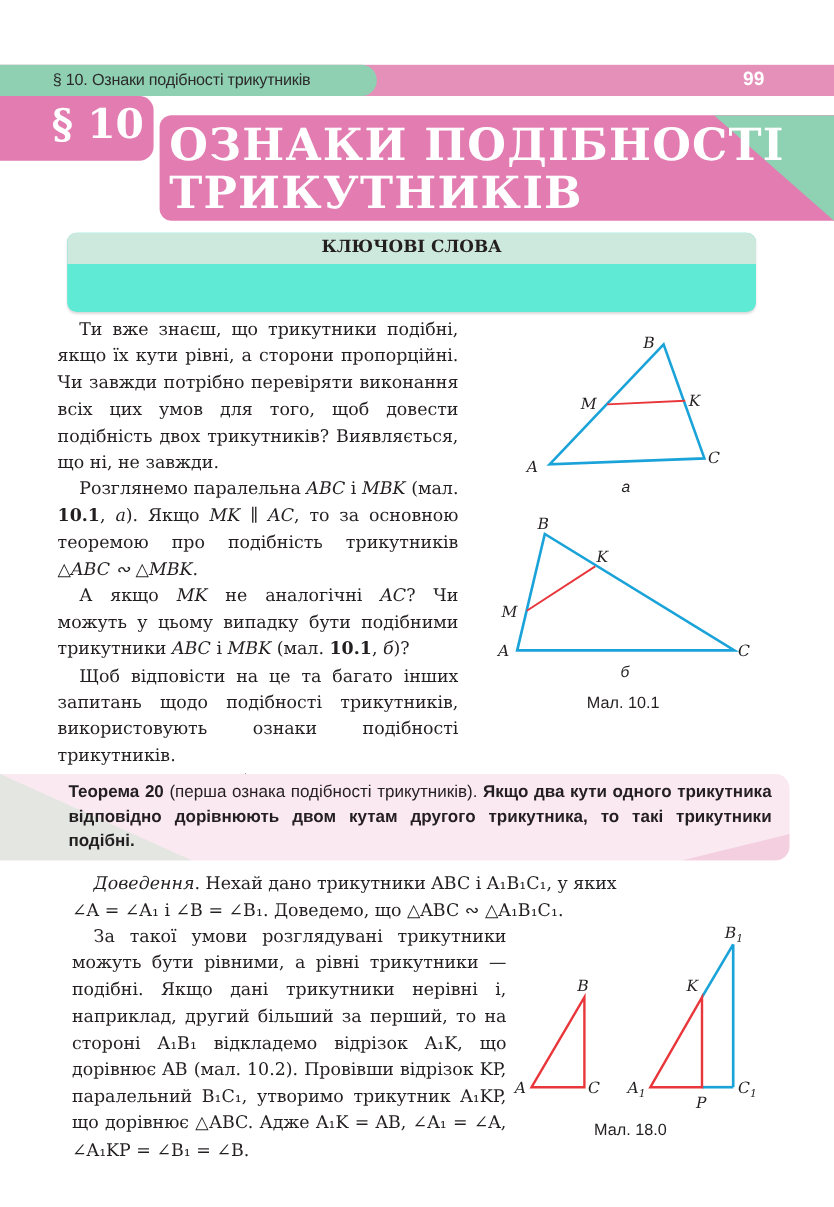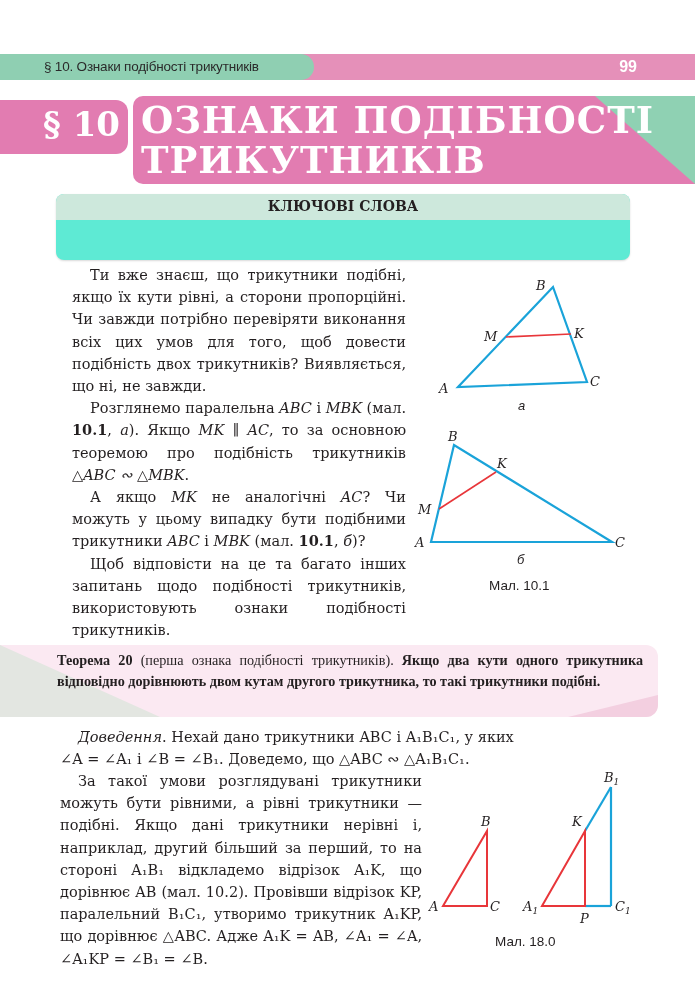--- a/index.html
+++ b/index.html
@@ -6,53 +6,53 @@
   html, body { width: 695px; height: 1006px; background: #ffffff; overflow: hidden; }
   body { position: relative; font-family: "DejaVu Serif", serif; color: #231f20; }
 
   
   .run-header { position: absolute; left: 0; top: 54px; width: 695px; height: 26px; background: #e590b9; padding-left: 13px; }
   .run-header .tab { position: absolute; left: 0; top: 0; height: 26px; width: 314px; background: #8fcfb2; border-radius: 0 13px 13px 0; }
   .run-header .tab span { position: absolute; left: 44px; top: 5px; font-family: "Liberation Sans", sans-serif; font-size: 13.5px; color: #2b2b2b; letter-spacing: -0.2px; }
   .run-header .page-num { position: absolute; right: 58px; top: 4px; font-family: "Liberation Sans", sans-serif; font-weight: bold; font-size: 16px; color: #ffffff; }
 
   
-  .title-num { position: absolute; left: 0; top: 100px; width: 128px; height: 54px; background: #e27cb1; border-radius: 0 12px 12px 0; }
+  .title-num { position: absolute; left: 0; top: 80px; width: 128px; height: 54px; background: #e27cb1; border-radius: 0 12px 12px 0; }
   .title-num span { position: absolute; right: 8px; top: 4px; font-family: "DejaVu Serif", serif; font-weight: bold; font-size: 34px; color: #fff; }
   .title-main { position: absolute; left: 133px; top: 96px; width: 562px; height: 88px; background: #e27cb1; border-radius: 10px 0 0 10px; overflow: hidden; }
   .title-main .mint { position: absolute; right: 0; top: 0; width: 0; height: 0; border-top: 88px solid #8fd1b3; border-left: 100px solid transparent; }
   .title-main .line { position: absolute; left: 8px; font-family: "DejaVu Serif", serif; font-weight: bold; font-size: 37px; color: #fff; letter-spacing: 1px; }
   .title-main .l1 { top: 2px; }
   .title-main .l2 { top: 42px; }
 
   
   .kw-box { position: absolute; left: 56px; top: 194px; width: 574px; height: 66px; border-radius: 8px; background: #5eead4; box-shadow: 0 1px 2px rgba(0,0,0,0.15); overflow: hidden; }
   .kw-head { height: 26px; background: #cde8dc; text-align: center; font-family: "DejaVu Serif", serif; font-weight: bold; font-size: 14px; padding-top: 4px; color: #231f20; }
   .kw-item { position: relative; padding: 10px 0 0 22px; font-family: "Liberation Sans", sans-serif; font-size: 13.5px; color: #231f20; }
   .kw-bullet { position: absolute; left: 0; top: 13px; width: 14px; height: 9px; background: #8fcfb2; border-radius: 0 5px 5px 0; }
 
   
   .text { position: absolute; font-family: "DejaVu Serif", serif; font-size: 14.5px; line-height: 22.2px; text-align: justify; color: #231f20; }
-  .col1 { left: 72px; top: 264px; width: 334px; }
+  .col1 { left: 48px; top: 264px; width: 334px; }
   .text p { text-indent: 18px; }
   .text p.noind { text-indent: 0; }
   .i { font-style: italic; }
   .b { font-weight: bold; }
 
   
   .fig { position: absolute; }
   .caption { position: absolute; font-family: "Liberation Sans", sans-serif; font-size: 13.5px; color: #231f20; }
   .lbl { font-family: "DejaVu Serif", serif; font-style: italic; font-size: 13px; fill: #231f20; }
   .sublbl { font-family: "Liberation Sans", sans-serif; font-style: italic; font-size: 13px; fill: #231f20; }
 
   
   .theorem { position: absolute; left: 0; top: 645px; width: 658px; height: 72px; background: #fbe9f2; border-radius: 0 12px 12px 0; overflow: hidden; }
   .theorem .grey { position: absolute; left: 0; top: 0; width: 0; height: 0; border-bottom: 72px solid #e3e6e1; border-right: 160px solid transparent; }
   .theorem .pinkcorner { position: absolute; right: 0; bottom: 0; width: 0; height: 0; border-bottom: 22px solid #f3cfe0; border-left: 90px solid transparent; }
-  .theorem .content { position: absolute; left: 57px; top: 5px; width: 586px; font-family: Liberation Serif, serif; font-size: 14.2px; line-height: 20.5px; text-align: justify; color: #231f20; }
+  .theorem .content { position: absolute; left: 57px; top: 5px; width: 586px; font-family: Liberation Sans, sans-serif; font-size: 14.2px; line-height: 20.5px; text-align: justify; color: #231f20; }
   .theorem .content .b { font-weight: bold; }
 
   .proof { position: absolute; left: 60px; top: 726px; width: 600px; }
   .col3 { left: 60px; top: 770px; width: 362px; }
 </style>
 </head>
 <body>
 
 <div class="run-header">
   <div class="tab">

